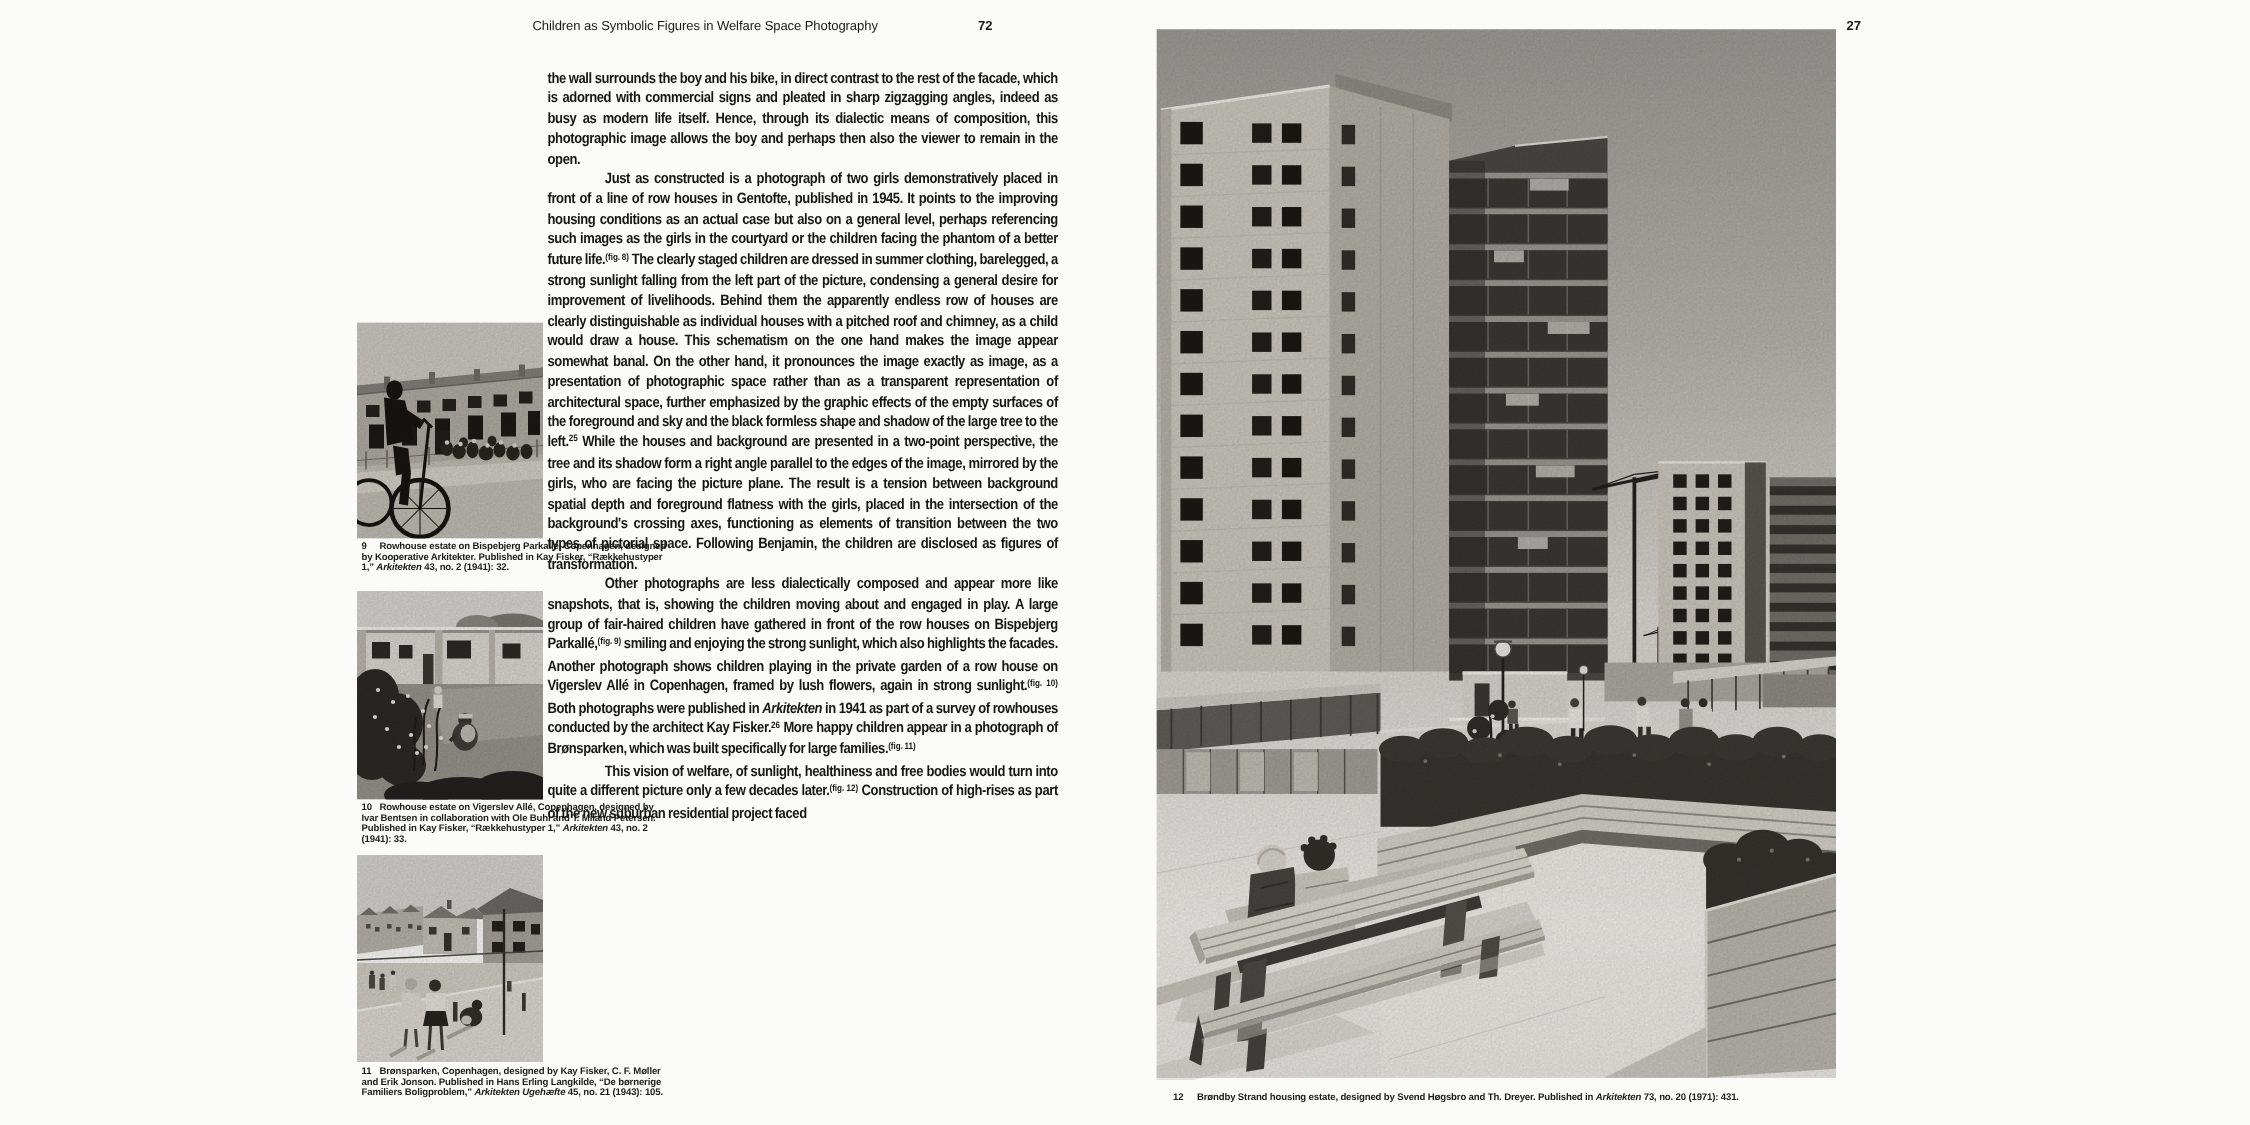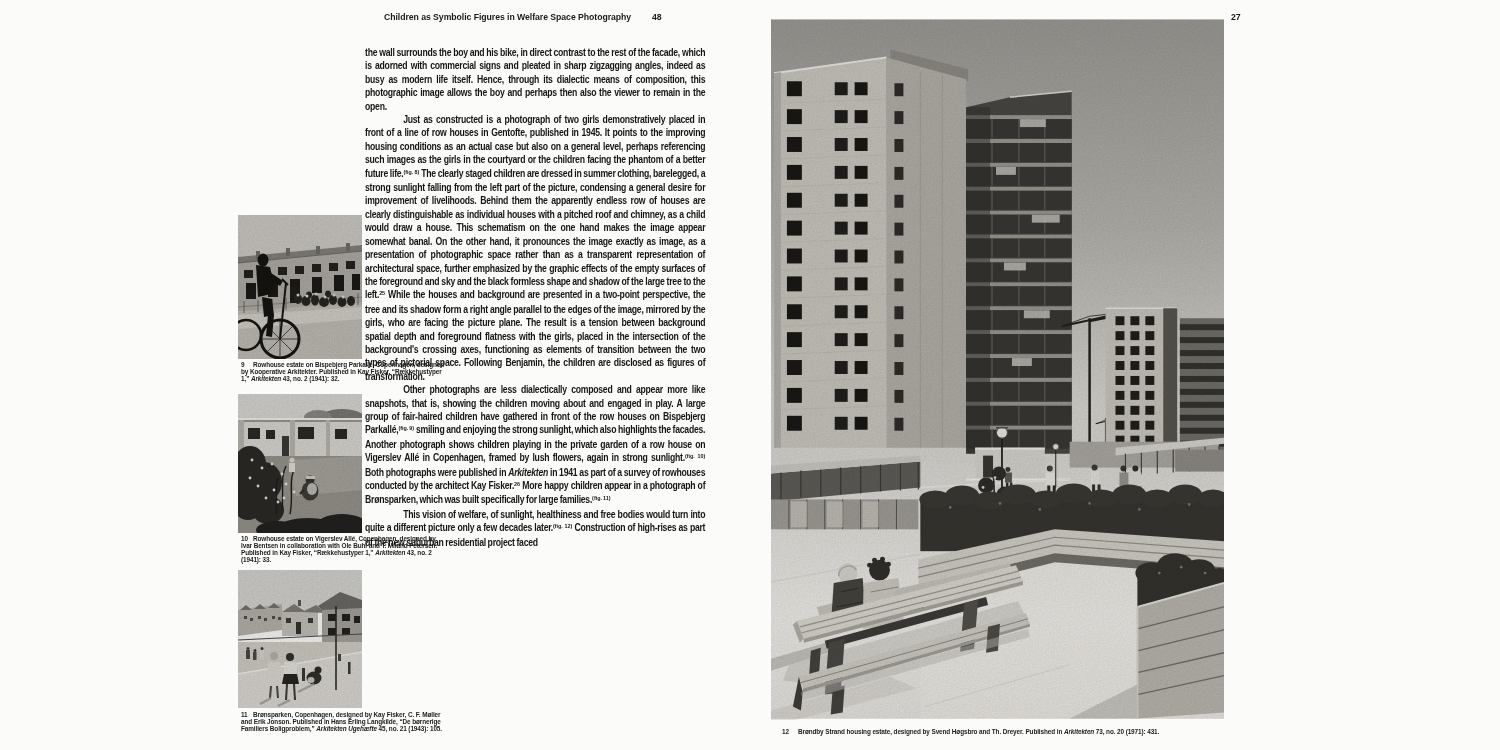--- a/index.html
+++ b/index.html
@@ -4,21 +4,21 @@
 <style>
   html,body{margin:0;padding:0;}
   body{
     width:1500px;height:750px;position:relative;overflow:hidden;
     background:#fbfbfa;color:#1a1a1a;
     font-family:"Liberation Sans", sans-serif;
     -webkit-font-smoothing:antialiased;
   }
   .abs{position:absolute;}
   
-  .runhead{left:384px;top:12px;font-size:8.7px;font-weight:700;letter-spacing:-0.05px;white-space:nowrap;}
+  .runhead{left:355px;top:12px;font-size:8.7px;font-weight:400;letter-spacing:-0.05px;white-space:nowrap;}
   .pagenum{font-size:8.7px;font-weight:600;}
   #pn58{left:652px;top:12px;}
   #pn59{left:1231px;top:12px;}
   
   .textcol{
     left:365px;top:46px;width:392px;
     transform:scaleX(0.868);transform-origin:0 0;
     text-align:justify;text-justify:inter-word;
     font-size:10px;font-weight:600;line-height:13.4px;
     letter-spacing:-0.3px;word-spacing:-0.5px;color:#161616;
@@ -52,21 +52,21 @@
     letter-spacing:-0.1px;white-space:nowrap;color:#1c1c1c;
   }
   #cap12 .capnum{min-width:16px;}
 </style>
 </head>
 <body>
 
 <div>
 
   <div class="abs runhead">Children as Symbolic Figures in Welfare Space Photography</div>
-  <div class="abs pagenum" id="pn58">48</div>
+  <div class="abs pagenum" id="pn58">72</div>
 
   <div class="abs figphoto" id="img9">
     <svg width="124" height="144" viewBox="0 0 124 144">
       <defs>
         <filter id="gr9" x="0" y="0" width="100%" height="100%">
           <feTurbulence type="fractalNoise" baseFrequency="0.8" numOctaves="2" stitchTiles="stitch"></feTurbulence>
           <feColorMatrix type="matrix" values="0 0 0 0 0  0 0 0 0 0  0 0 0 0 0  0.45 0.45 0.45 0 0"></feColorMatrix>
         </filter>
       </defs>
       <rect x="0" y="0" width="124" height="46" fill="#ccc9c4"></rect>

